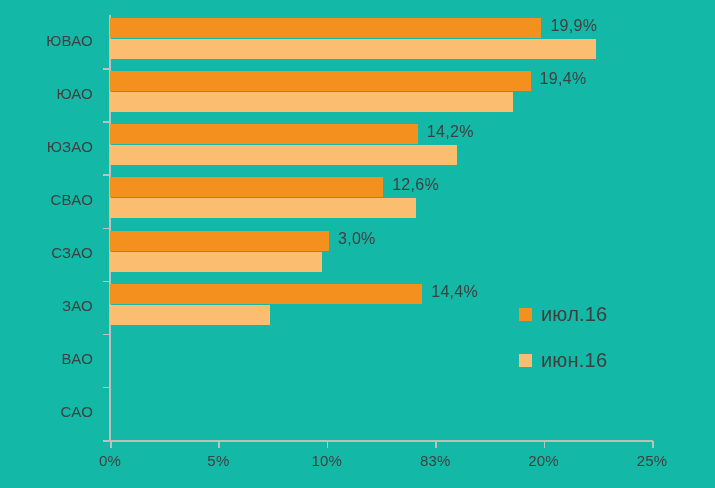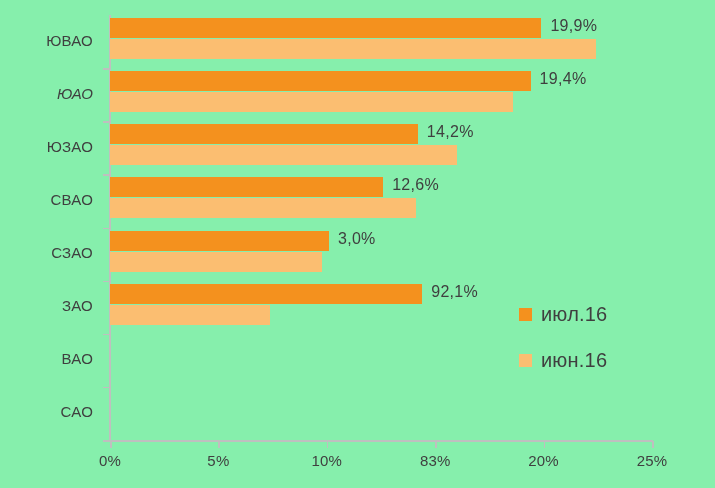--- a/index.html
+++ b/index.html
@@ -12,21 +12,21 @@
     height: 488px;
     font-family: "Liberation Sans", sans-serif;
     color: #404040;
     overflow: hidden;
   }
 
   #chart {
     position: relative;
     width: 715px;
     height: 488px;
-    background: #86efac;
+    background: #14b8a6;
   }
 
   
 
   .plot-area {
     position: absolute;
     left: 110px;
     top: 15px;
     width: 542px;
     height: 425px;
@@ -144,21 +144,21 @@
       <div class="ytick" style="top: 121.25px;"></div>
       <div class="ytick" style="top: 174.375px;"></div>
       <div class="ytick" style="top: 227.5px;"></div>
       <div class="ytick" style="top: 280.625px;"></div>
       <div class="ytick" style="top: 333.75px;"></div>
       <div class="ytick" style="top: 386.875px;"></div>
       <div class="ytick" style="top: 440px;"></div>
     </div>
   <div id="cat-labels">
       <div class="cat-label" style="top: 31.5625px; left: 0px; width: 93px;">ЮВАО</div>
-      <div class="cat-label" style="top: 84.6875px; left: 0px; width: 93px; font-style: italic;">ЮАО</div>
+      <div class="cat-label" style="top: 84.6875px; left: 0px; width: 93px;">ЮАО</div>
       <div class="cat-label" style="top: 137.812px; left: 0px; width: 93px;">ЮЗАО</div>
       <div class="cat-label" style="top: 190.938px; left: 0px; width: 93px;">СВАО</div>
       <div class="cat-label" style="top: 244.062px; left: 0px; width: 93px;">СЗАО</div>
       <div class="cat-label" style="top: 297.188px; left: 0px; width: 93px;">ЗАО</div>
       <div class="cat-label" style="top: 350.312px; left: 0px; width: 93px;">ВАО</div>
       <div class="cat-label" style="top: 403.438px; left: 0px; width: 93px;">САО</div>
     </div>
 
   <div class="plot-area" id="plot-area">
       <div class="cat-group" style="top: 0px; height: 53.125px;">
@@ -181,21 +181,21 @@
         <div class="bar-label" style="left: 282.168px; top: 2px;">12,6%</div>
         <div class="bar s1" title="июн.16 СВАО: 14.1%" style="width: 305.688px; background: rgb(251, 190, 113);"></div>
       </div>
       <div class="cat-group" style="top: 212.5px; height: 53.125px;">
         <div class="bar s0" title="июл.16 СЗАО: 10.1%" style="width: 218.968px; background: rgb(244, 145, 30);"></div>
         <div class="bar-label" style="left: 227.968px; top: 2px;">3,0%</div>
         <div class="bar s1" title="июн.16 СЗАО: 9.8%" style="width: 212.464px; background: rgb(251, 190, 113);"></div>
       </div>
       <div class="cat-group" style="top: 265.625px; height: 53.125px;">
         <div class="bar s0" title="июл.16 ЗАО: 14.4%" style="width: 312.192px; background: rgb(244, 145, 30);"></div>
-        <div class="bar-label" style="left: 321.192px; top: 2px;">92,1%</div>
+        <div class="bar-label" style="left: 321.192px; top: 2px;">14,4%</div>
         <div class="bar s1" title="июн.16 ЗАО: 7.4%" style="width: 160.432px; background: rgb(251, 190, 113);"></div>
       </div>
     </div>
 
   <div id="x-ticks">
       <div class="xtick" style="left: 110px;"></div>
       <div class="xtick" style="left: 218.4px;"></div>
       <div class="xtick" style="left: 326.8px;"></div>
       <div class="xtick" style="left: 435.2px;"></div>
       <div class="xtick" style="left: 543.6px;"></div>

